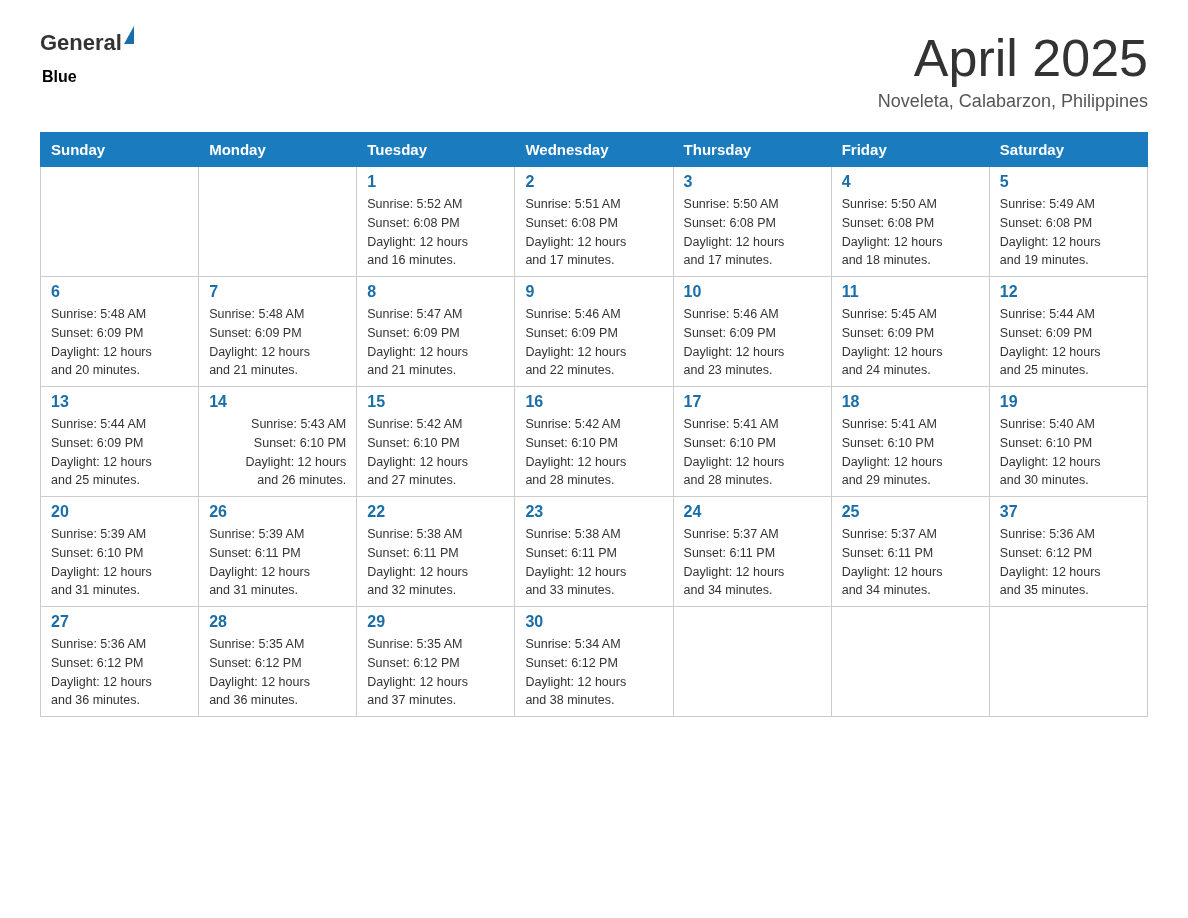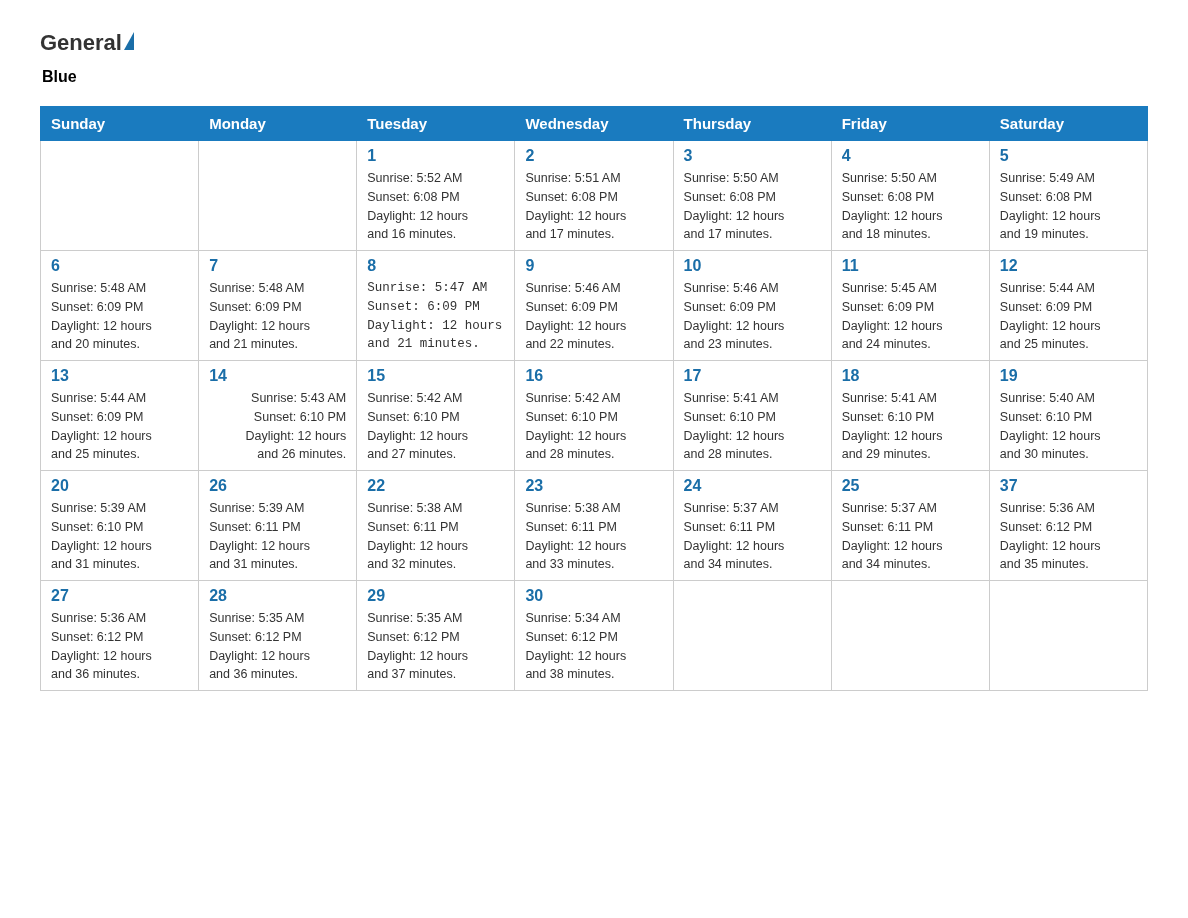--- a/index.html
+++ b/index.html
@@ -28,21 +28,20 @@
       border-bottom: 18px solid #1a6ea8;
       margin-left: 2px;
       margin-top: -4px;
     }
     .logo-wrapper {
       display: flex;
       flex-direction: column;
     }
     .logo-line1 {
       display: flex;
-      align-items: center;
     }
     .logo-line2 {
       color: #000000;
       font-size: 16px;
       font-weight: bold;
       margin-left: 2px;
       margin-top: 12px;
     }
     .title-section {
       text-align: right;
@@ -101,20 +100,24 @@
 </head>
 <body>
 
 <div class="header">
   <div class="logo-wrapper">
     <div class="logo-line1">
       <span class="logo-text-general">General</span>
       <div class="logo-triangle"></div>
     </div>
     <span class="logo-line2">Blue</span>
+  </div>
+  <div class="title-section">
+    <div class="month-title">April 2025</div>
+    <div class="location-subtitle">Noveleta, Calabarzon, Philippines</div>
   </div>
 </div>
 
 <table class="calendar-table">
   <thead>
     <tr>
     <th>Sunday</th>
         <th>Monday</th>
         <th>Tuesday</th>
         <th>Wednesday</th>
@@ -173,21 +176,21 @@
         </td>
         <td>
           <span class="day-number">7</span>
           <div class="day-info" style="white-space: pre-line;">Sunrise: 5:48 AM
 Sunset: 6:09 PM
 Daylight: 12 hours
 and 21 minutes.</div>
         </td>
         <td>
           <span class="day-number">8</span>
-          <div class="day-info" style="white-space: pre-line; font-family: Liberation Mono, monospace;">Sunrise: 5:47 AM
+          <div class="day-info" style="white-space: pre-line;">Sunrise: 5:47 AM
 Sunset: 6:09 PM
 Daylight: 12 hours
 and 21 minutes.</div>
         </td>
         <td>
           <span class="day-number">9</span>
           <div class="day-info" style="white-space: pre-line;">Sunrise: 5:46 AM
 Sunset: 6:09 PM
 Daylight: 12 hours
 and 22 minutes.</div>

